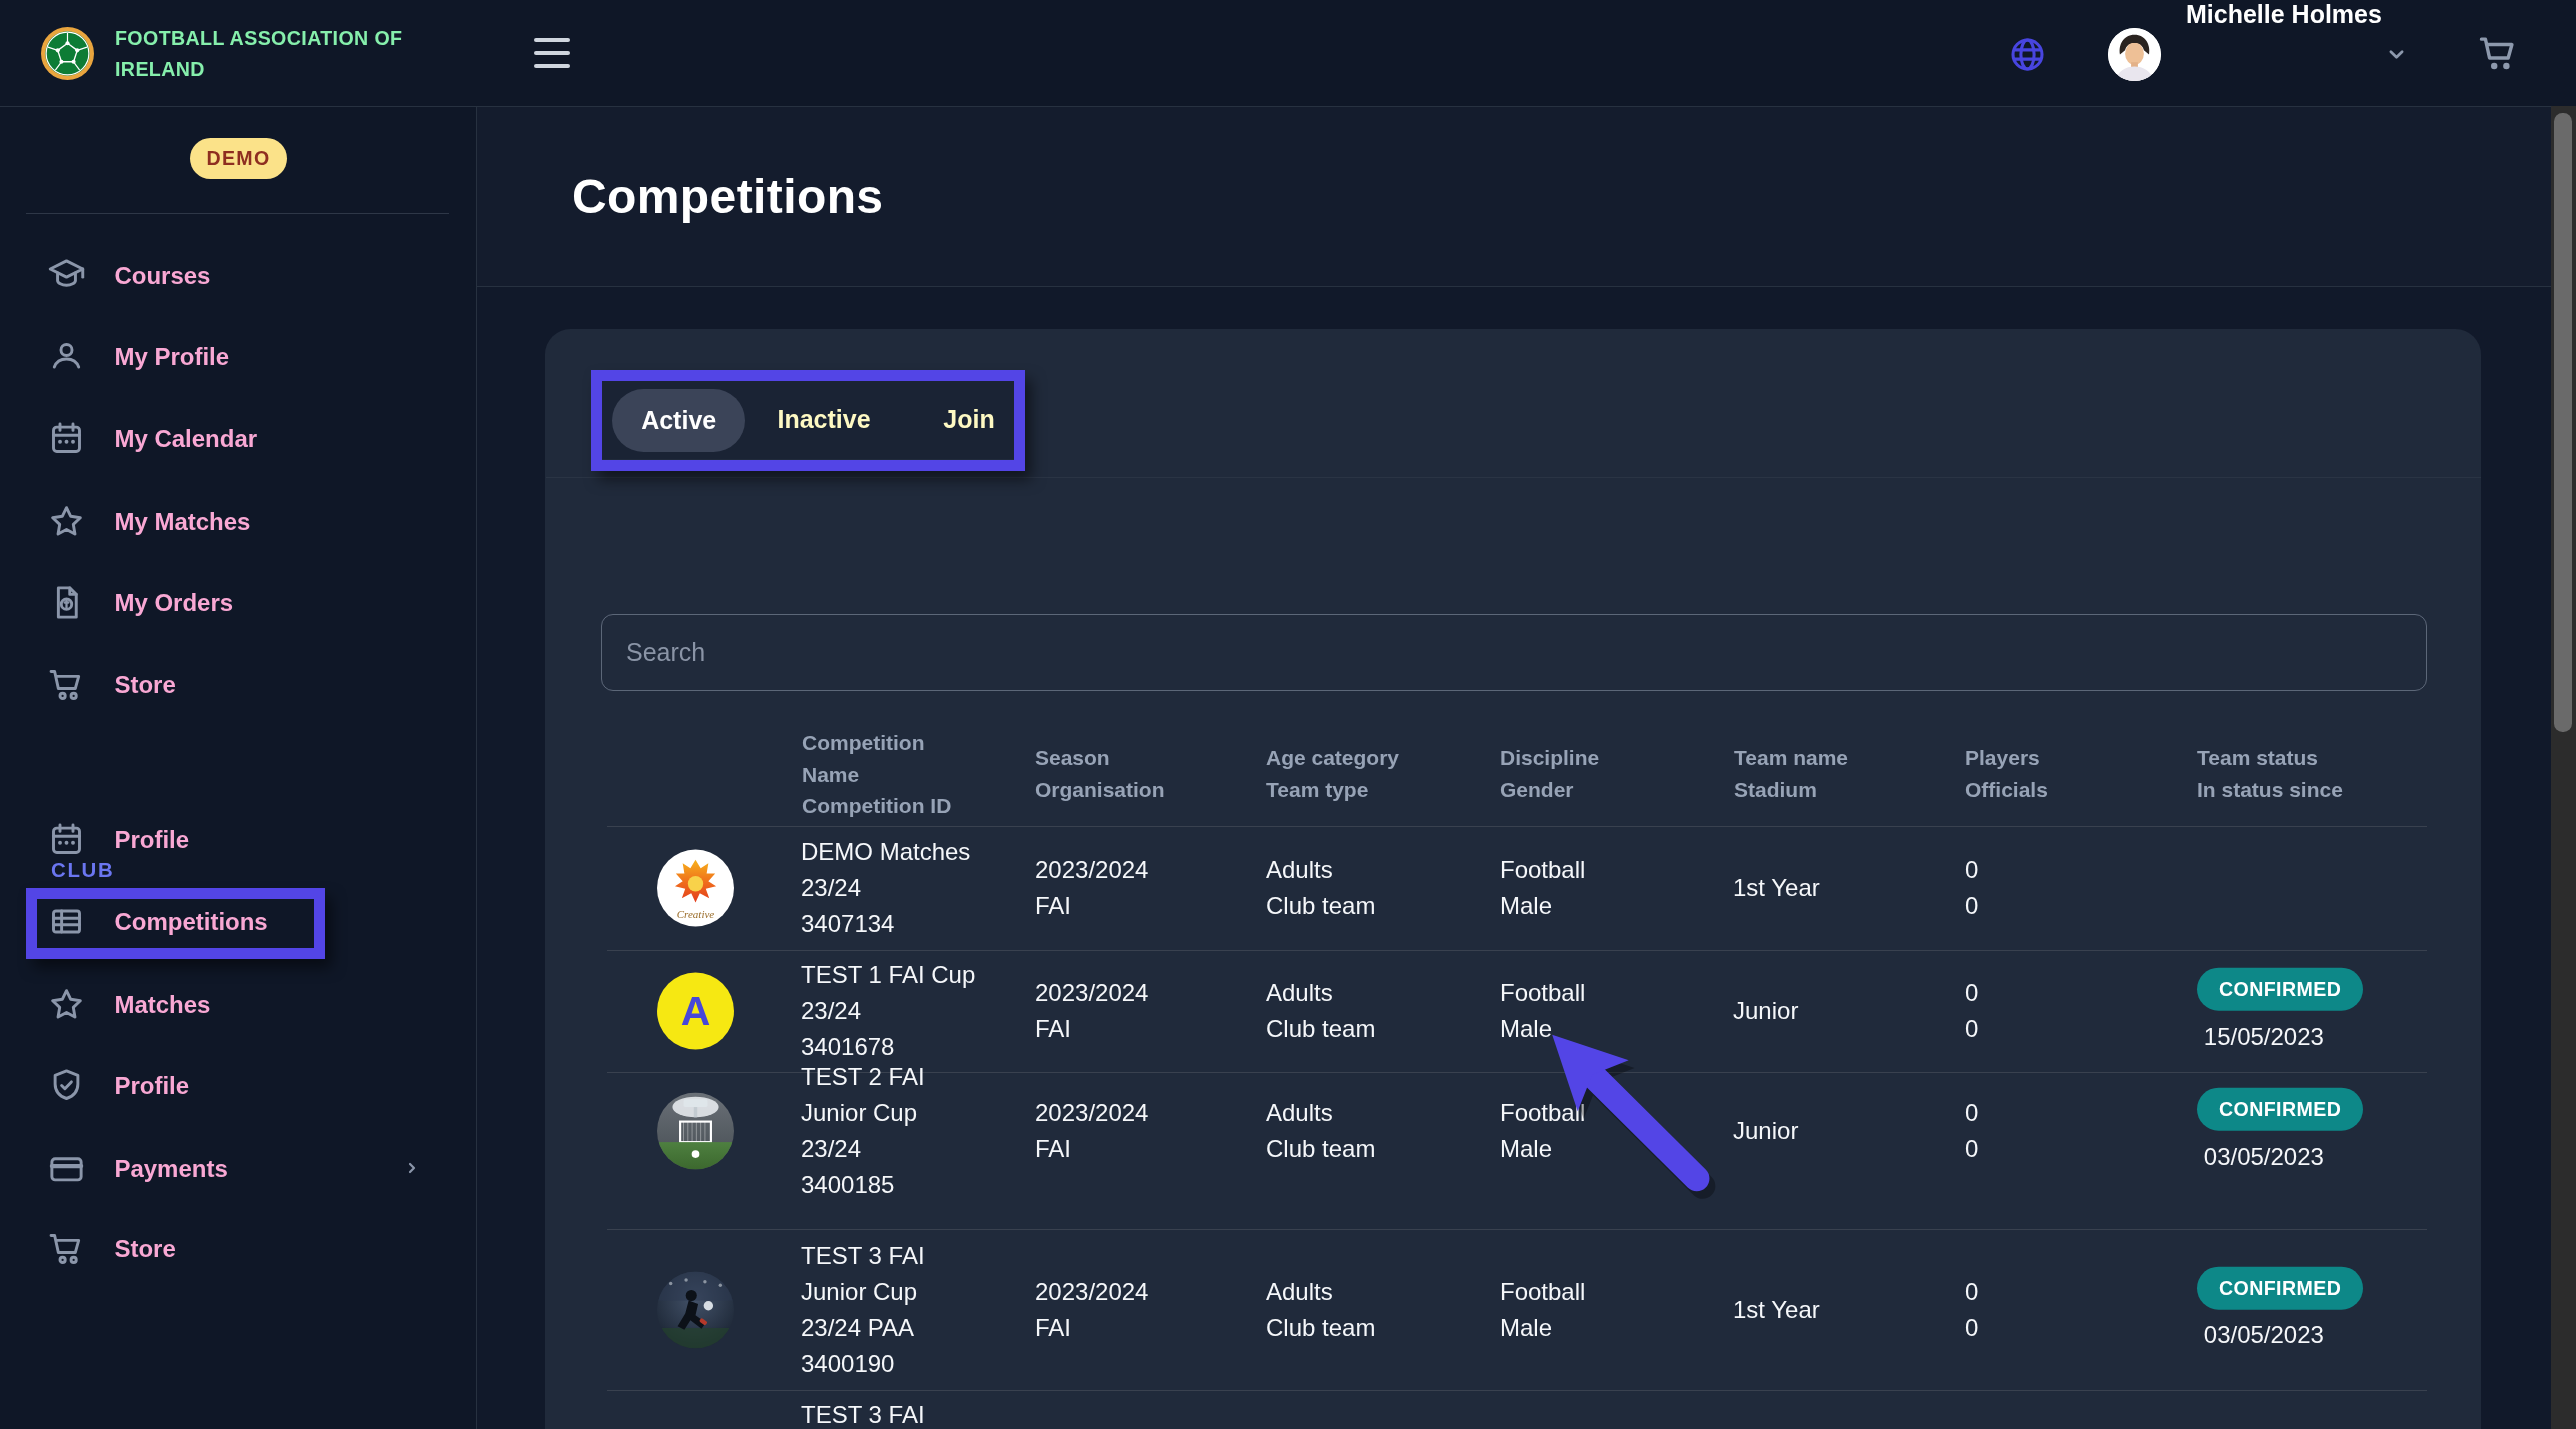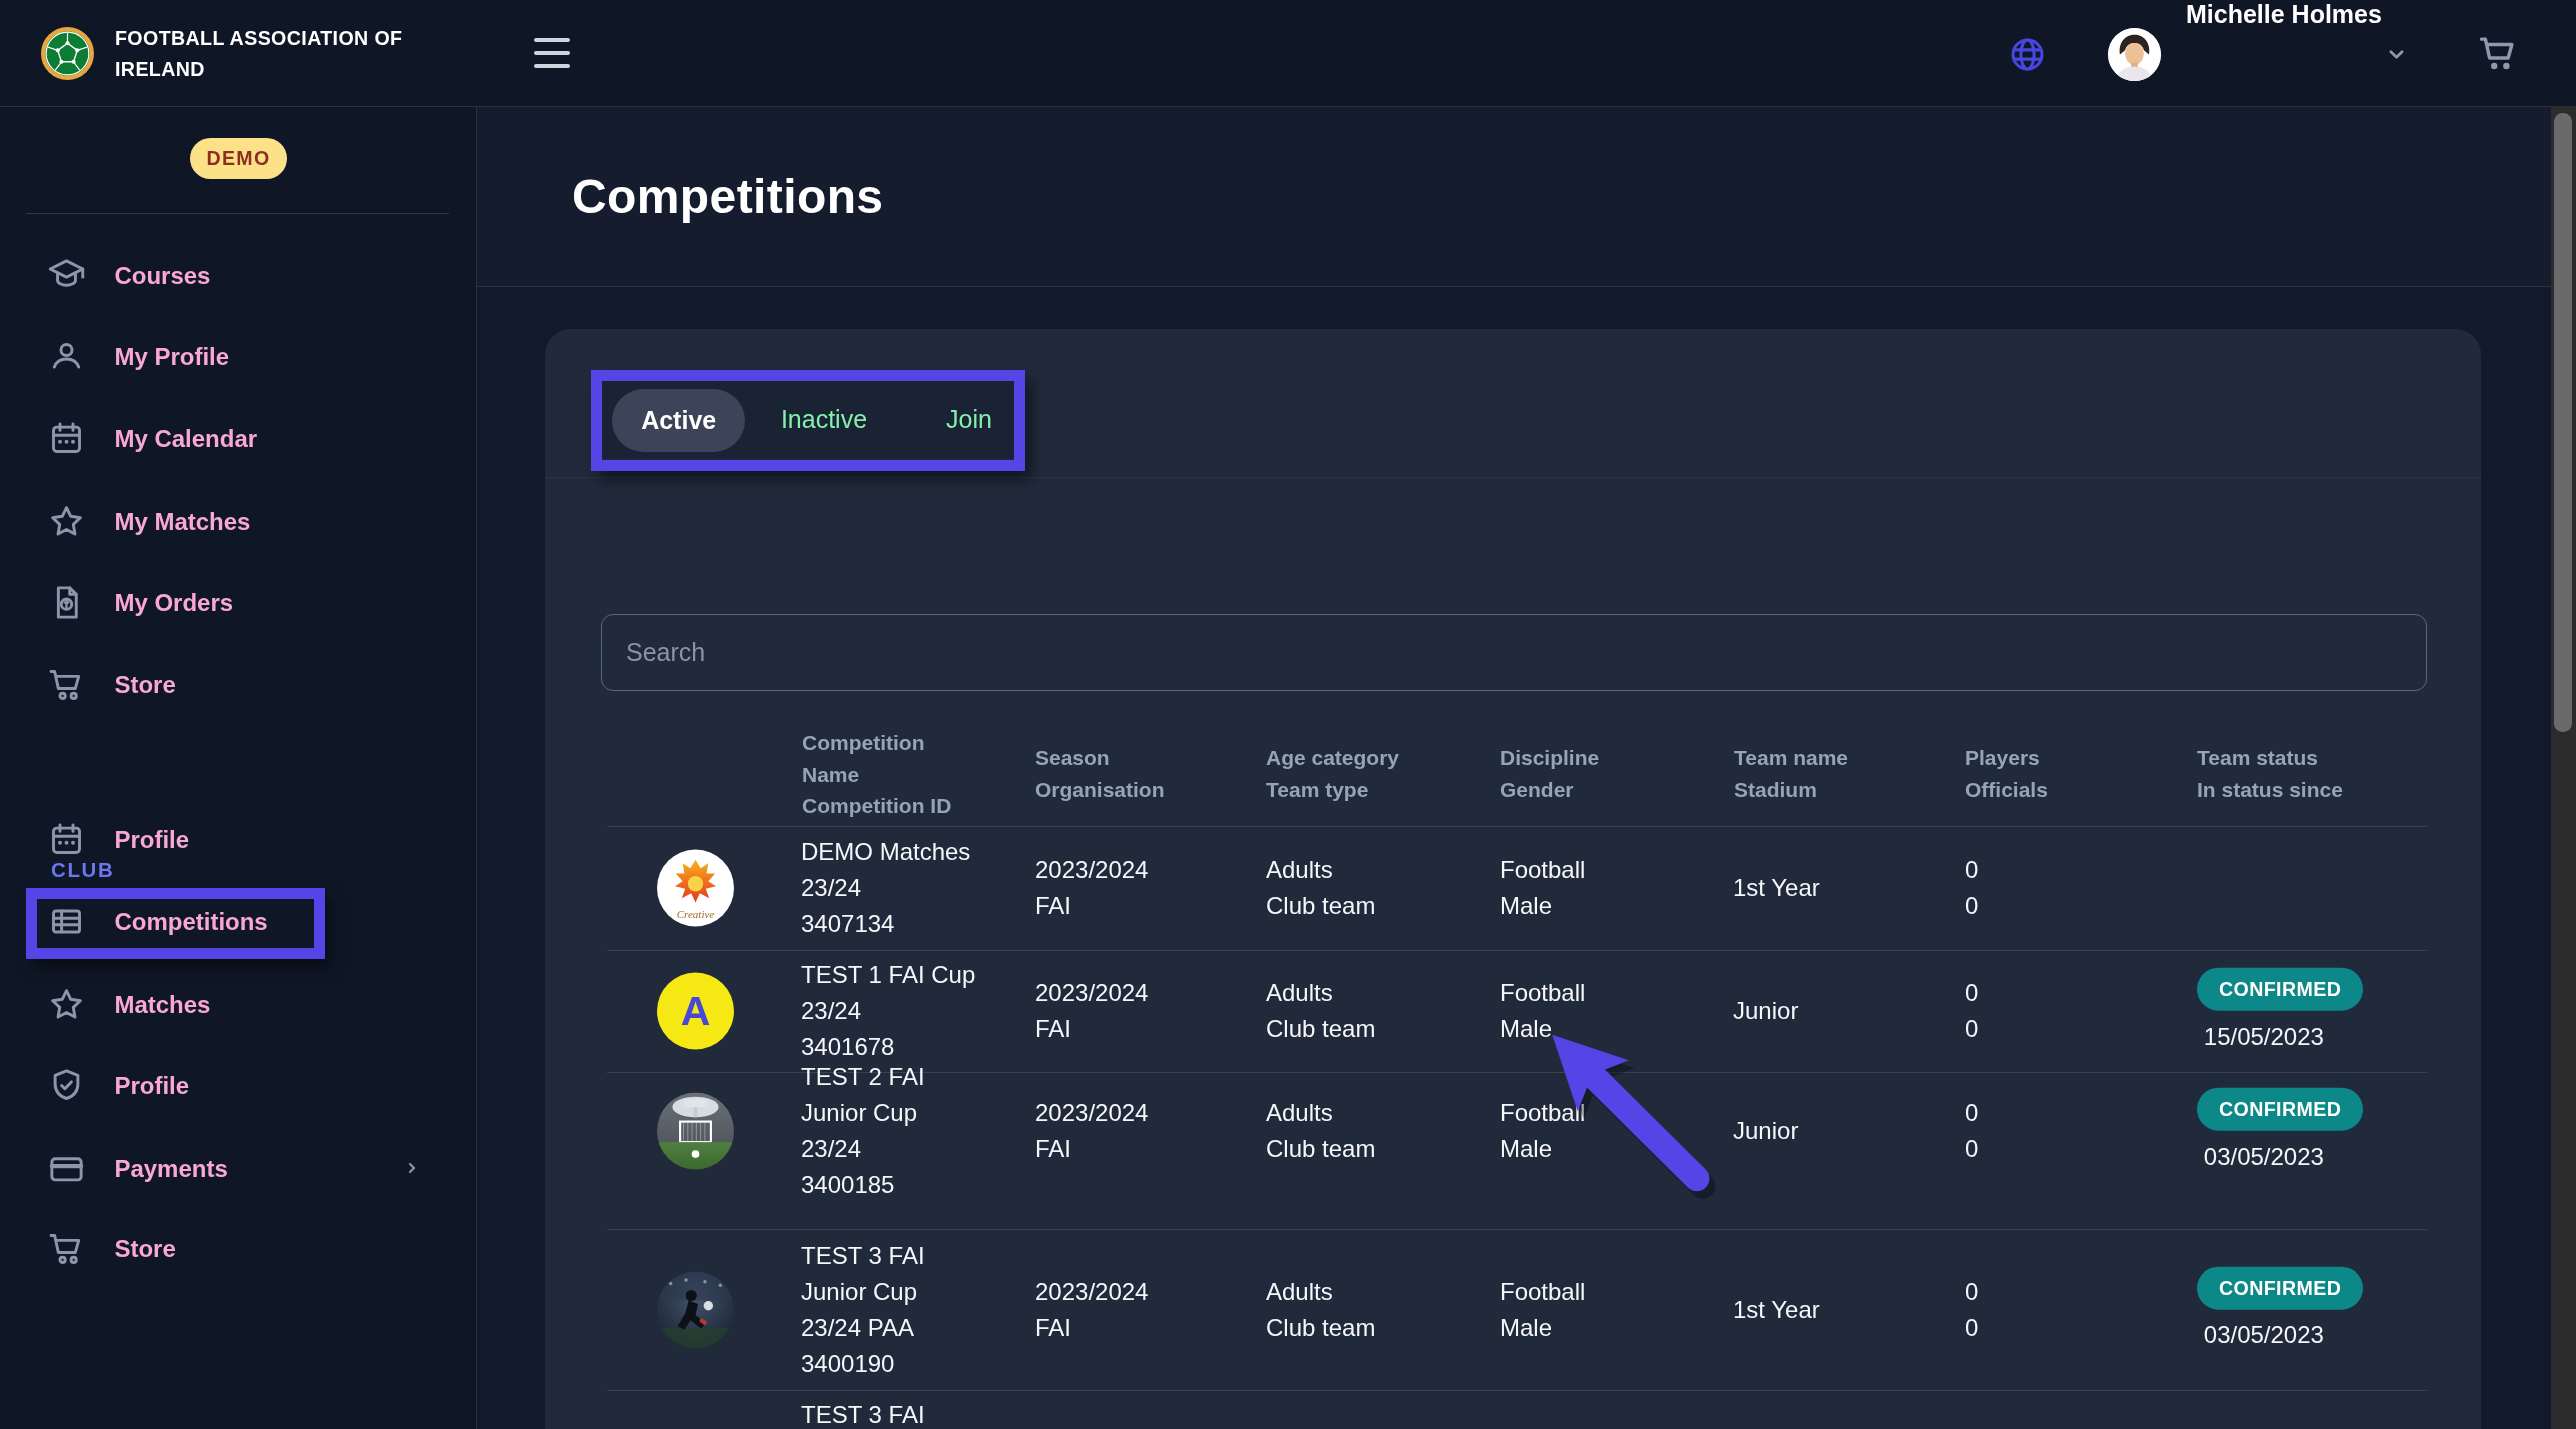--- a/index.html
+++ b/index.html
@@ -3,21 +3,21 @@
 <meta charset="utf-8">
 <style>
   html,body{margin:0;padding:0;background:#0b1220;}
   #app{position:relative;width:2576px;height:1429px;overflow:hidden;
        font-family:"Liberation Sans","DejaVu Sans",sans-serif;
        background:#11192a;color:#f5f7fa;}
   
   .topbar{position:absolute;left:0;top:0;width:2576px;height:106px;background:#0f1727;
           border-bottom:0.9px solid #273140;z-index:3;}
   .brand-logo{position:absolute;left:41px;top:27px;width:53px;height:53px;}
-  .brand-text{position:absolute;left:115px;top:23px;font-size:19.6px;font-weight:700;color:#ffffff;
+  .brand-text{position:absolute;left:115px;top:23px;font-size:19.6px;font-weight:700;color:#86efac;
               line-height:31px;letter-spacing:0.4px;}
   .hamburger{position:absolute;left:534px;top:38px;width:36px;height:31px;cursor:pointer;}
   .hamburger div{width:36px;height:4.3px;border-radius:2.6px;background:#cfd5de;margin-bottom:8.5px;}
   .globe{position:absolute;left:2009px;top:36px;width:37px;height:37px;}
   .user-avatar{position:absolute;left:2108px;top:28px;width:53px;height:53px;border-radius:50%;
                overflow:hidden;background:#fff;}
   .user-name{position:absolute;left:2186px;top:0;height:106px;display:flex;align-items:flex-start;
              font-size:25px;font-weight:700;color:#fff;}
   .chev-down{position:absolute;left:2383px;top:41px;width:27px;height:27px;}
   .cart-top{position:absolute;left:2477px;top:32px;width:43px;height:43px;}
@@ -45,21 +45,21 @@
   .page-title{position:absolute;left:572px;top:169px;font-size:48px;font-weight:700;
               letter-spacing:0.4px;color:#fff;z-index:2;}
   .card{position:absolute;left:545px;top:329px;width:1936px;height:1193px;border-radius:25.6px;
         background:#202a3b;}
   
   .tabs-inner{position:absolute;left:591px;top:370px;width:434px;height:101px;background:#1a2334;}
   .tab-pill{position:absolute;left:10.2px;top:7.7px;width:133px;height:63px;border-radius:34px;
             background:#3b4458;display:flex;align-items:center;justify-content:center;
             font-size:25px;font-weight:700;color:#fff;cursor:pointer;}
   .tab-plain{position:absolute;top:0;height:76px;display:flex;align-items:center;justify-content:center;
-             font-size:25px;font-weight:400;color:#86efac;cursor:pointer;}
+             font-size:25px;font-weight:700;color:#fef9c3;cursor:pointer;}
   .tabs-underline{position:absolute;left:546px;top:477px;width:1935px;height:0.9px;background:#2a3444;}
   
   .search{position:absolute;left:601px;top:614px;width:1826px;height:77px;box-sizing:border-box;
           background:transparent;border:1.7px solid rgba(142,153,172,.55);border-radius:12px;
           padding:0 24px;font-size:25px;color:#e7ecf2;outline:none;
           font-family:"Liberation Sans","DejaVu Sans",sans-serif;}
   .search::placeholder{color:#8a94a6;}
   
   .hcell{position:absolute;color:#97a3b6;font-size:21px;line-height:31.5px;font-weight:600;
          white-space:pre-line;z-index:2;}

